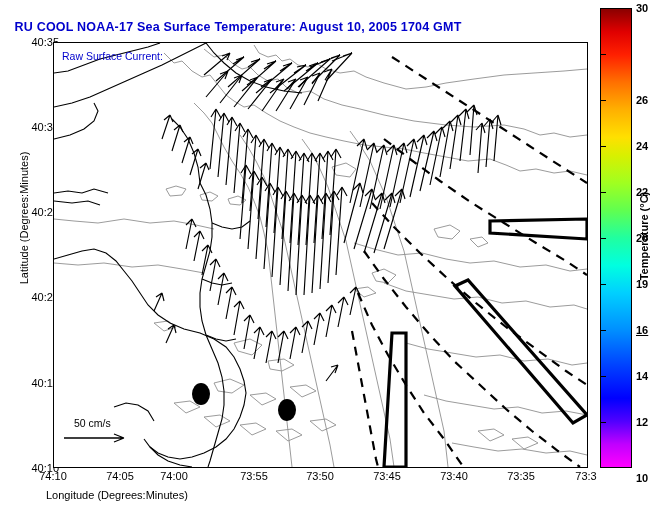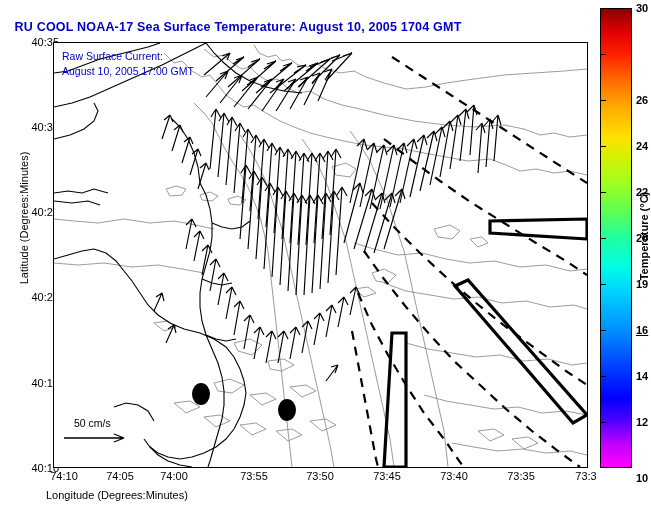--- a/index.html
+++ b/index.html
@@ -72,21 +72,21 @@
 
   <div id="title">RU COOL  NOAA-17  Sea Surface Temperature:  August 10, 2005 1704 GMT</div>
 
   <div class="ytick" style="top:42px;">40:35</div>
   <div class="ytick" style="top:127px;">40:30</div>
   <div class="ytick" style="top:212px;">40:25</div>
   <div class="ytick" style="top:297px;">40:20</div>
   <div class="ytick" style="top:383px;">40:15</div>
   <div class="ytick" style="top:468px;">40:10</div>
 
-  <div class="xtick" style="left:64px;">74:10</div>
+  <div class="xtick" style="left:53px;">74:10</div>
   <div class="xtick" style="left:120px;">74:05</div>
   <div class="xtick" style="left:174px;">74:00</div>
   <div class="xtick" style="left:254px;">73:55</div>
   <div class="xtick" style="left:320px;">73:50</div>
   <div class="xtick" style="left:387px;">73:45</div>
   <div class="xtick" style="left:454px;">73:40</div>
   <div class="xtick" style="left:521px;">73:35</div>
   <div class="xtick" style="left:586px;">73:3</div>
 
   <div id="xlabel">Longitude (Degrees:Minutes)</div>
@@ -277,21 +277,20 @@
         <path d="M296,272 L302,244 M302,244 L296,250 M302,244 L306,252"></path>
 
         <path d="M272,338 L284,322 M284,322 L277,324 M284,322 L281,330"></path>
         <path d="M112,300 L120,282 M120,282 L114,286 M120,282 L122,290"></path>
         <path d="M100,268 L108,250 M108,250 L102,254 M108,250 L110,258"></path>
       </g>
     </svg>
 
     <div id="annot">
       <div>Raw Surface Current:</div>
-      <div>August 10, 2005 17:00 GMT</div>
     </div>
 
     <div id="scalebar">
       <div class="lab">50 cm/s</div>
       <svg width="70" height="14">
         <path d="M2,7 L62,7 M62,7 L52,3 M62,7 L52,11" stroke="#000" stroke-width="1.3" fill="none"></path>
       </svg>
     </div>
   </div>
 

